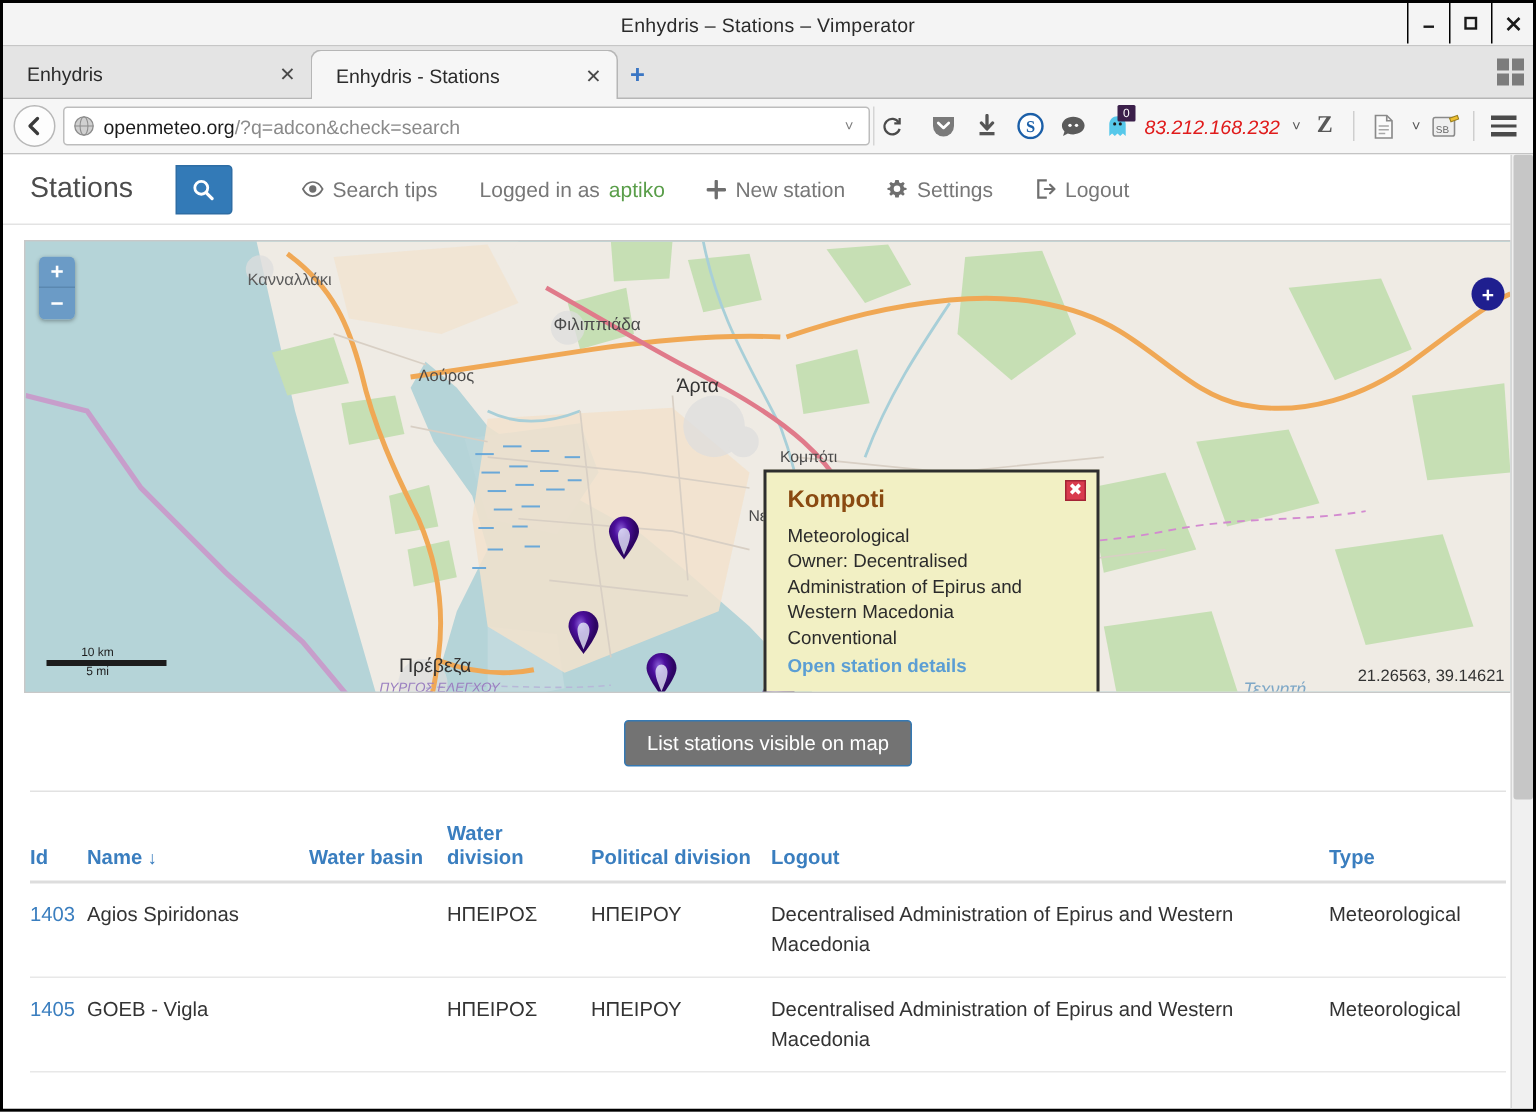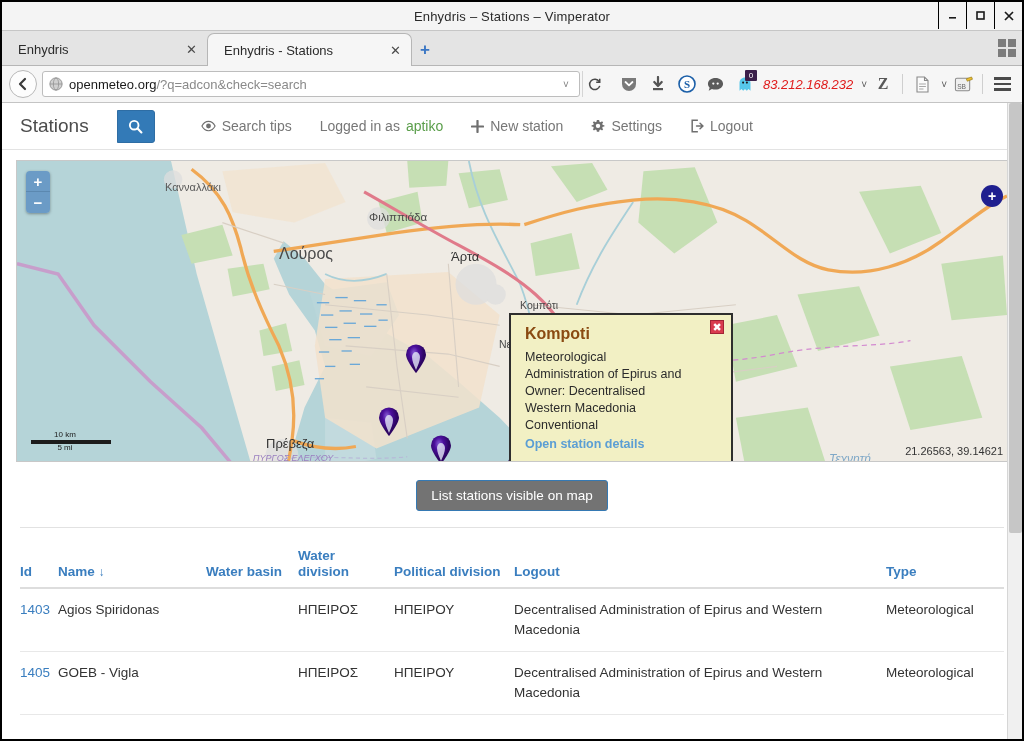--- a/index.html
+++ b/index.html
@@ -590,21 +590,21 @@
               <path d="M324 198 h10"></path>
             <path d="M290 212 h9"></path>
             <path d="M350 140 h10"></path>
               <path d="M352 155 h9"></path>
           </g>
         </svg>
 
         <div style="position:absolute;inset:0;z-index:15;">
           <span style="position:absolute;left:148px;top:20px;font-size:11px;color:#5a5a5a;white-space:nowrap;">Κανναλλάκι</span>
           <span style="position:absolute;left:352px;top:50px;font-size:11.5px;color:#4a4a4a;white-space:nowrap;">Φιλιππιάδα</span>
-          <span style="position:absolute;left:262px;top:84px;font-size:16px;color:#4a4a4a;white-space:nowrap;">Λούρος</span>
+          <span style="position:absolute;left:262px;top:84px;font-size:11px;color:#4a4a4a;white-space:nowrap;">Λούρος</span>
           <span style="position:absolute;left:434px;top:88px;font-size:13px;color:#333;white-space:nowrap;">Άρτα</span>
           <span style="position:absolute;left:503px;top:138px;font-size:10.5px;color:#4a4a4a;white-space:nowrap;">Κομπότι</span>
           <span style="position:absolute;left:482px;top:177px;font-size:10.5px;color:#4a4a4a;white-space:nowrap;">Νεοχώρι</span>
           <span style="position:absolute;left:249px;top:275px;font-size:13px;color:#333;white-space:nowrap;">Πρέβεζα</span>
           <span style="position:absolute;left:236px;top:292px;font-size:9px;color:#9a7fc0;font-style:italic;white-space:nowrap;">ΠΥΡΓΟΣ ΕΛΕΓΧΟΥ</span>
           <span style="position:absolute;left:812px;top:291px;font-size:12px;color:#7fa8c7;font-style:italic;white-space:nowrap;">Τεχνητή</span>
         </div>
 
         <div class="marker" style="left:388px;top:183px;">
           <svg viewBox="0 0 22 30" width="22" height="30">
@@ -643,22 +643,22 @@
           <div>+</div>
           <div>−</div>
         </div>
 
         <div class="layerbtn">+</div>
 
         <div class="popup" style="left:492px;top:152px;">
           <div class="popup-close">✖</div>
           <div class="popup-title">Kompoti</div>
           <div class="popup-line">Meteorological</div>
+          <div class="popup-line">Owner: Decentralised</div>
           <div class="popup-line">Administration of Epirus and</div>
-          <div class="popup-line">Owner: Decentralised</div>
           <div class="popup-line">Western Macedonia</div>
           <div class="popup-line">Conventional</div>
           <div class="popup-link">Open station details</div>
         </div>
 
         <div class="scalebar">
           <div class="scale-row">
             <span>10 km</span>
             <span class="scale-tick" style="left:0;top:0;height:11px;"></span>
             <span class="scale-tick" style="right:0;top:0;height:11px;"></span>

